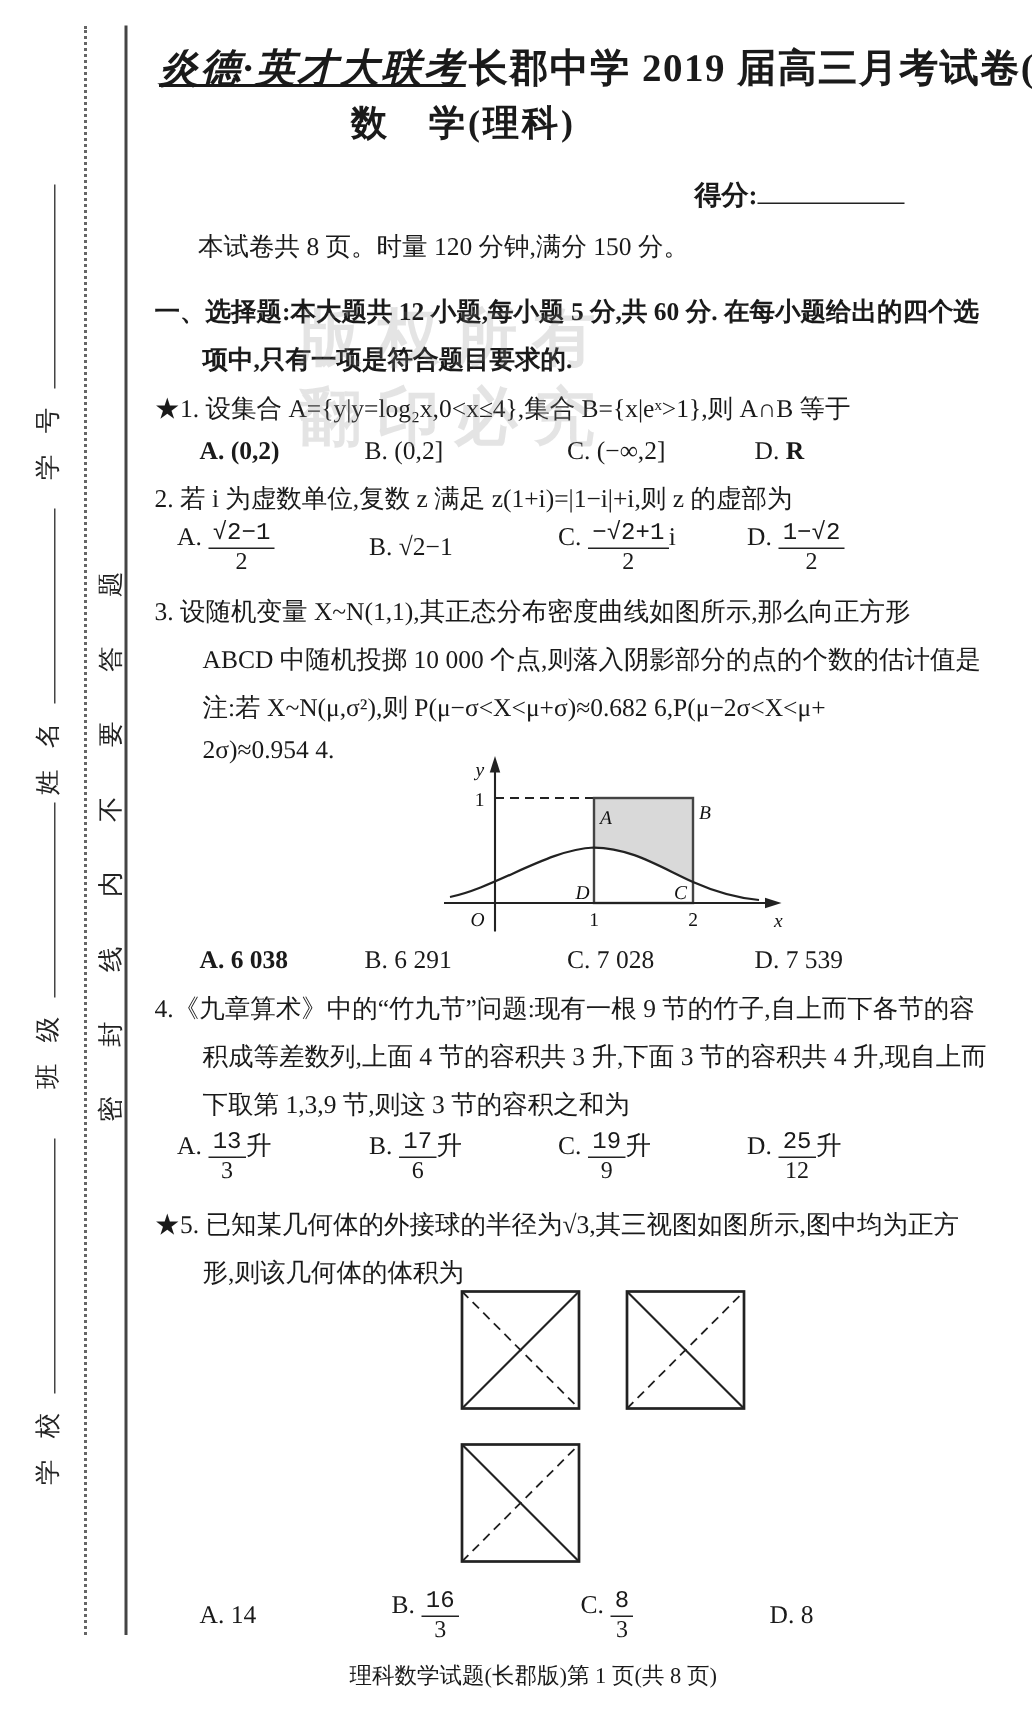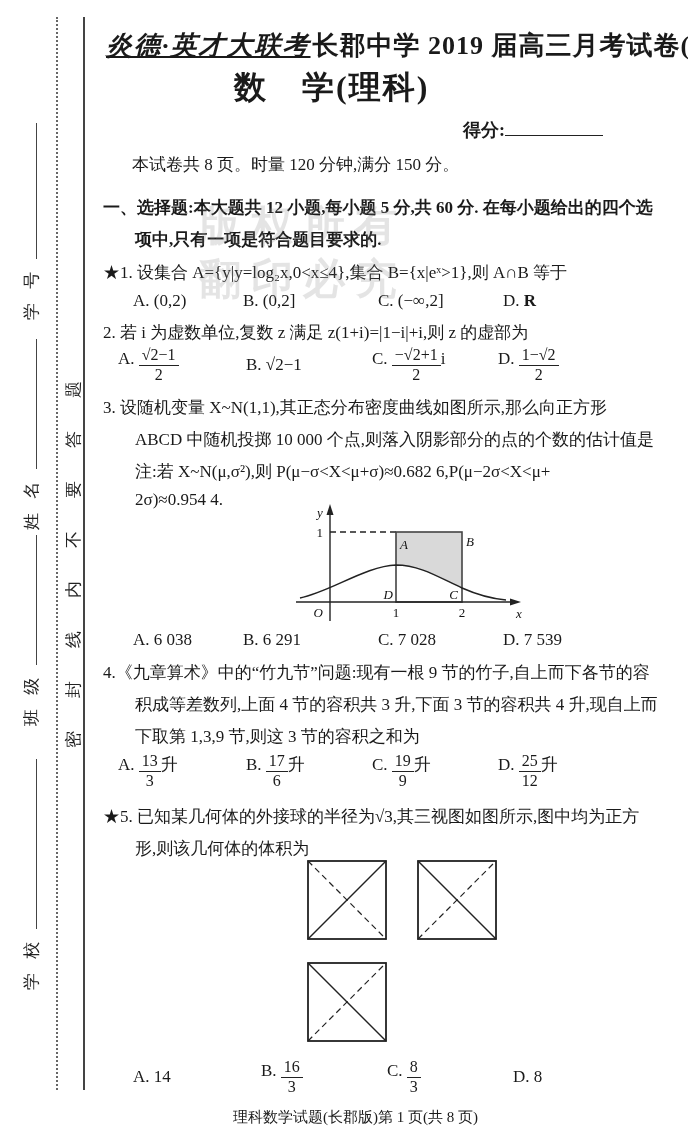--- a/index.html
+++ b/index.html
@@ -17,39 +17,39 @@
   .flabel{letter-spacing:5px;color:#222;}
   .blank{display:inline-block;border-bottom:1.3px solid #444;height:13px;margin-left:8px;}
   .seal{font-size:17px;letter-spacing:33px;color:#222;}
   
   .wm{position:absolute;left:148px;top:200px;width:310px;text-align:center;
       font-size:42px;font-weight:bold;letter-spacing:10px;line-height:53px;
       color:#8a8a8a;opacity:.22;pointer-events:none;z-index:9;}
   
   .t1{position:absolute;left:106px;top:28px;font-size:26px;font-weight:bold;white-space:nowrap;letter-spacing:1px;}
   .t1 .brand{font-style:italic;letter-spacing:2px;margin-right:2px;text-decoration:underline;}
-  .t2{position:absolute;left:234px;top:66px;font-size:32px;font-weight:bold;letter-spacing:2px;white-space:nowrap;}
+  .t2{position:absolute;left:234px;top:66px;font-size:24px;font-weight:bold;letter-spacing:2px;white-space:nowrap;}
   .score{position:absolute;left:463px;top:118px;font-size:18px;font-weight:bold;white-space:nowrap;}
   .sblank{display:inline-block;width:98px;border-bottom:1.5px solid #222;height:16px;}
   .line{position:absolute;font-size:17px;white-space:nowrap;}
   .bold{font-weight:bold;}
   
   .optrow{position:absolute;left:100px;width:568px;display:flex;font-size:17px;white-space:nowrap;}
   .optrow.plain{padding-left:33px;}
-  .optrow.plain .c1{width:110px;}
+  .optrow.plain .c1{width:110px;font-weight:bold;}
   .optrow.plain .c2{width:135px;}
   .optrow.plain .c3{width:125px;}
   .optrow.frrow{padding-left:18px;align-items:center;height:50px;}
   .optrow.frrow .c1{width:128px;}
   .optrow.frrow .c2{width:126px;}
   .optrow.frrow .c3{width:126px;}
   .c1,.c2,.c3,.c4{flex:none;}
   
   .fr{display:inline-block;vertical-align:-0.95em;text-align:center;font-size:16px;line-height:1.15;}
-  .fr .num{display:block;border-bottom:1.3px solid #222;padding:0 3px;}
+  .fr .num{display:block;border-bottom:1.3px solid #222;padding:0 3px;font-family:Liberation Mono, monospace;}
   .fr .den{display:block;}
   
   .figsvg{position:absolute;}
   .figtext{font-family:"Liberation Serif","DejaVu Serif",serif;font-size:13px;font-style:italic;fill:#111;}
   .fignum{font-family:"Liberation Serif","DejaVu Serif",serif;font-size:13px;font-style:normal;fill:#111;}
 </style>
 </head>
 <body>
 
 <div class="vline dotted"></div>

